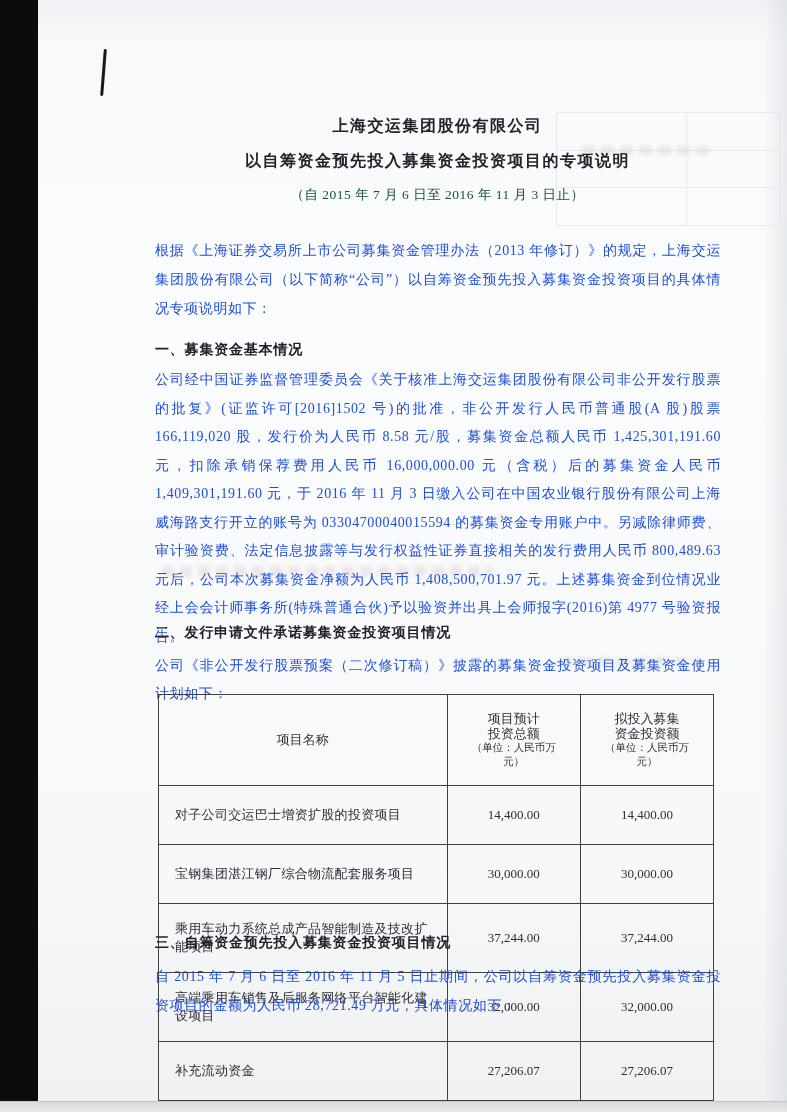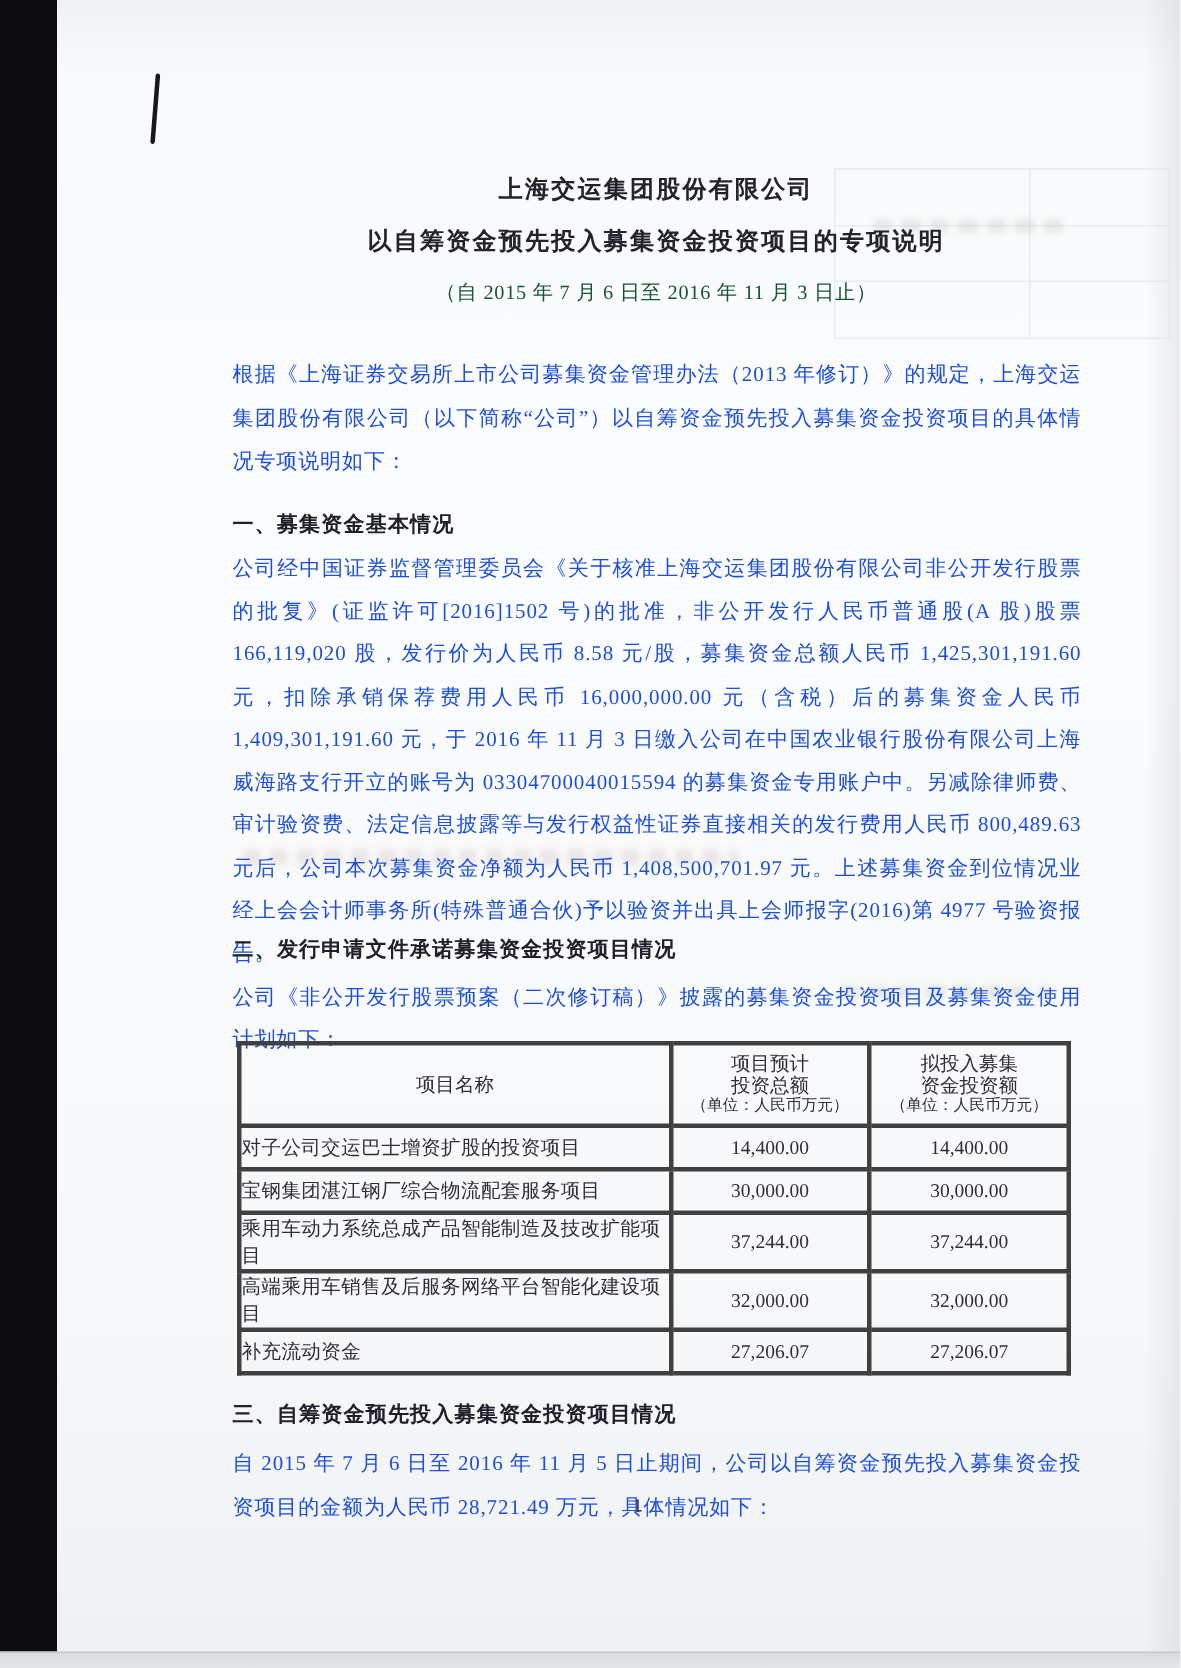--- a/index.html
+++ b/index.html
@@ -35,21 +35,21 @@
   .para-intro{top:222px;}
   .sec1-h{top:327px;}
   .sec1-b{top:352px;line-height:28.5px;}
   .sec2-h{top:610px;}
   .sec2-b{top:638px;line-height:28px;}
   .sec3-h{top:920px;}
   .sec3-b{top:948px;}
   
   .projects-table{position:absolute;left:158px;top:694px;width:556px;border-collapse:collapse;
     font-size:13px;color:#2e2e36;table-layout:fixed;}
-  .projects-table td{border:3px solid #404040;padding:0;}
+  .projects-table td{border:1px solid #404040;padding:16px;}
   .col-name{width:52%;}
   .col-num{width:24%;}
   .hdr-cell{height:52px;text-align:center;vertical-align:middle;}
   .hdr-line{display:block;line-height:15px;font-size:13px;}
   .hdr-unit{display:block;line-height:14px;font-size:10.5px;letter-spacing:0;}
   .name-cell{height:26px;padding:0 6px 0 10px;text-align:left;vertical-align:middle;letter-spacing:.3px;}
   .num-cell{text-align:center;vertical-align:middle;}
   .total-cell{text-align:center;height:26px;vertical-align:middle;letter-spacing:2px;}
   .page-num{position:absolute;left:155px;top:996px;width:540px;text-align:center;
     font-size:13px;color:#34343d;}

